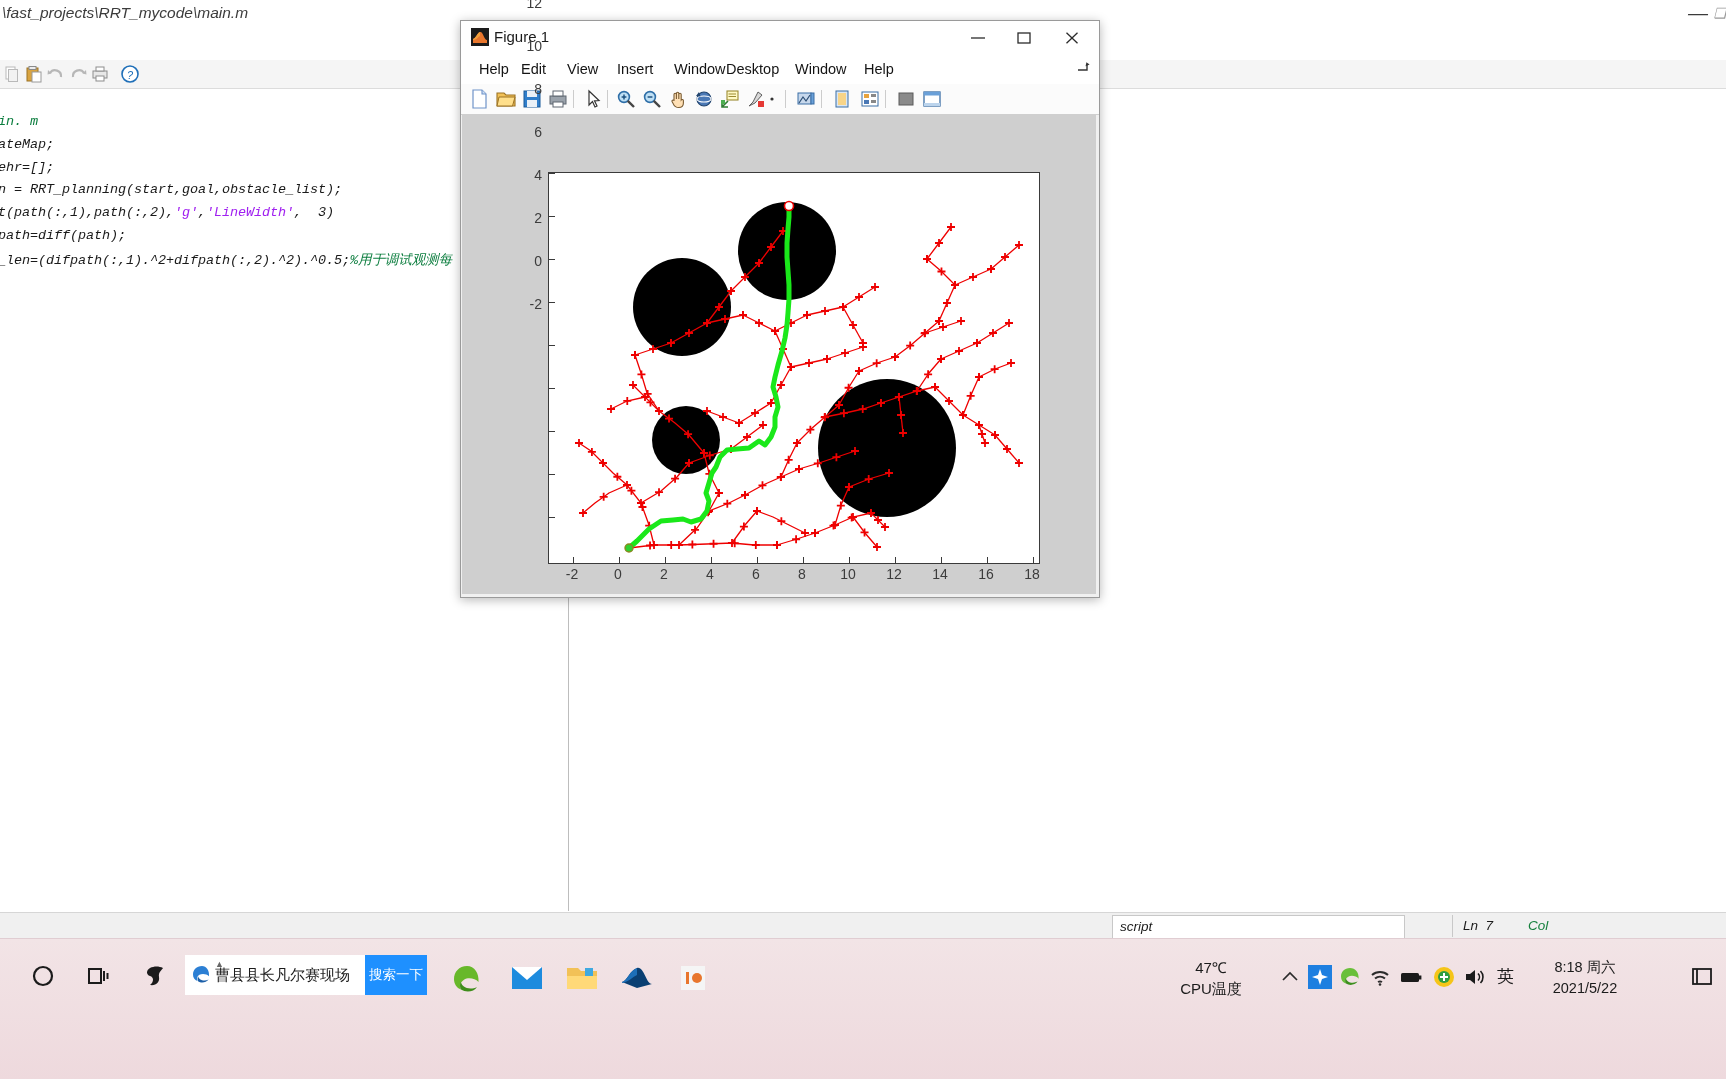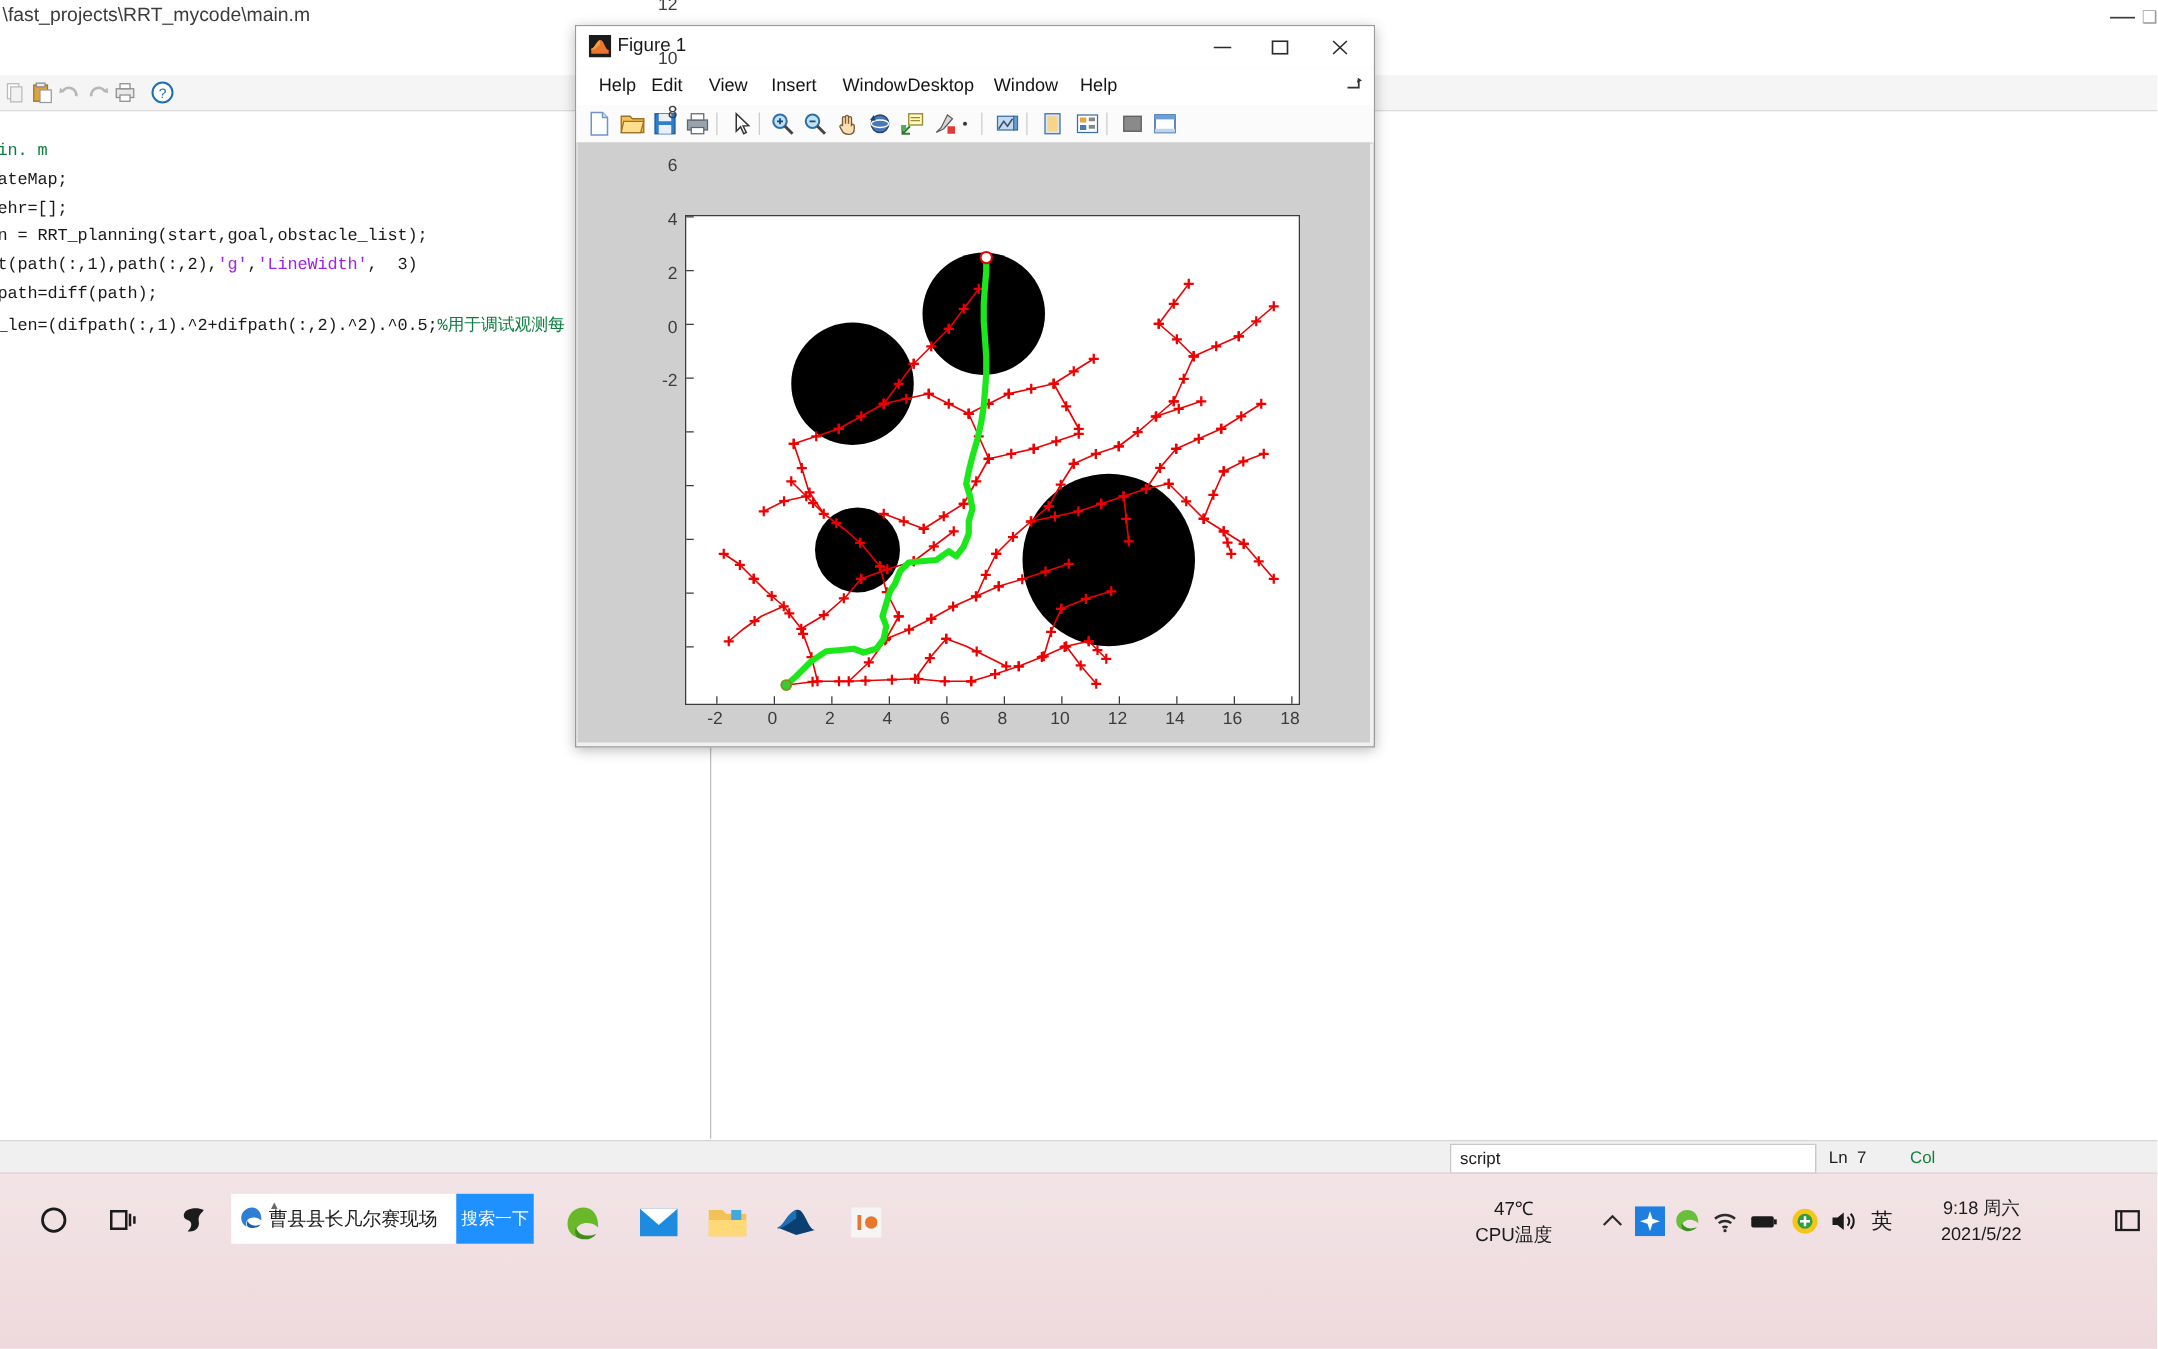--- a/index.html
+++ b/index.html
@@ -4,21 +4,21 @@
 <style>
   html,body{margin:0;padding:0;}
   body{
     width:1726px;height:1079px;
     background:#ffffff;
     font-family:"Liberation Sans", sans-serif;
     overflow:hidden;
     position:relative;
   }
   
-  #matlab-window{position:absolute;left:0;top:0;width:1726px;height:1012px;background:#ffffff;}
+  #matlab-window{position:absolute;left:0;top:0;width:1726px;height:1012px;background:#ffffff;font-style:italic;}
   #title-path{
     position:absolute;left:0;top:2px;height:22px;line-height:22px;
     font-size:15.5px;color:#3c3c3c;padding-left:2px;white-space:nowrap;
   }
   #win-min-strip{position:absolute;right:18px;top:2px;font-size:20px;color:#3b3b3b;line-height:22px;}
   #win-min-strip2{position:absolute;right:0px;top:2px;font-size:14px;color:#9a9a9a;line-height:22px;}
 
   
   #ribbon-tabs{
     position:absolute;left:0;top:26px;width:1726px;height:34px;
@@ -67,21 +67,21 @@
 
   
   #guide-line{position:absolute;left:568px;top:576px;width:1px;height:335px;background:#bdbdbd;}
 
   
   #status-bar{
     position:absolute;left:0;top:912px;width:1726px;height:26px;
     background:#f0f0f0;border-top:1px solid #d6d6d6;
   }
   #status-script{
-    position:absolute;left:1160px;top:2px;width:284px;height:22px;
+    position:absolute;left:1112px;top:2px;width:284px;height:22px;
     background:#ffffff;border:1px solid #c8c8c8;
     font-size:13.5px;line-height:21px;color:#1b1b1b;padding-left:7px;
   }
   #status-ln{
     position:absolute;left:1452px;top:2px;height:22px;
     font-size:13.5px;line-height:21px;color:#1b1b1b;
     border-left:1px solid #c8c8c8;padding-left:10px;
   }
   #status-col{position:absolute;left:1528px;top:2px;height:22px;font-size:13.5px;line-height:21px;color:#15803d;}
 
@@ -848,21 +848,21 @@
   <div class="tray-ico" style="left:1462px;">
     <svg width="24" height="24" viewBox="0 0 24 24">
         <path d="M4 9 h4 L13 5 v14 L8 15 H4 Z" fill="#1b1b1b"></path>
         <path d="M16 8.5 A5 5 0 0 1 16 15.5" stroke="#1b1b1b" stroke-width="1.6" fill="none"></path>
         <path d="M18.5 6 A8.5 8.5 0 0 1 18.5 18" stroke="#1b1b1b" stroke-width="1.6" fill="none"></path>
       </svg>
   </div>
   <div id="ime-lbl" style="left:1497px;">英</div>
 
   <div id="clock" style="left:1535px;">
-    <div>9:18 周六</div>
+    <div>8:18 周六</div>
     <div>2021/5/22</div>
   </div>
   <div class="tray-ico" style="left:1690px;top:26px;">
     <svg width="24" height="24" viewBox="0 0 24 24">
         <rect x="3" y="4" width="18" height="15" fill="none" stroke="#1b1b1b" stroke-width="1.8"></rect>
         <line x1="7" y1="4" x2="7" y2="19" stroke="#1b1b1b" stroke-width="1.8"></line>
       </svg>
   </div>
 </div>
 

